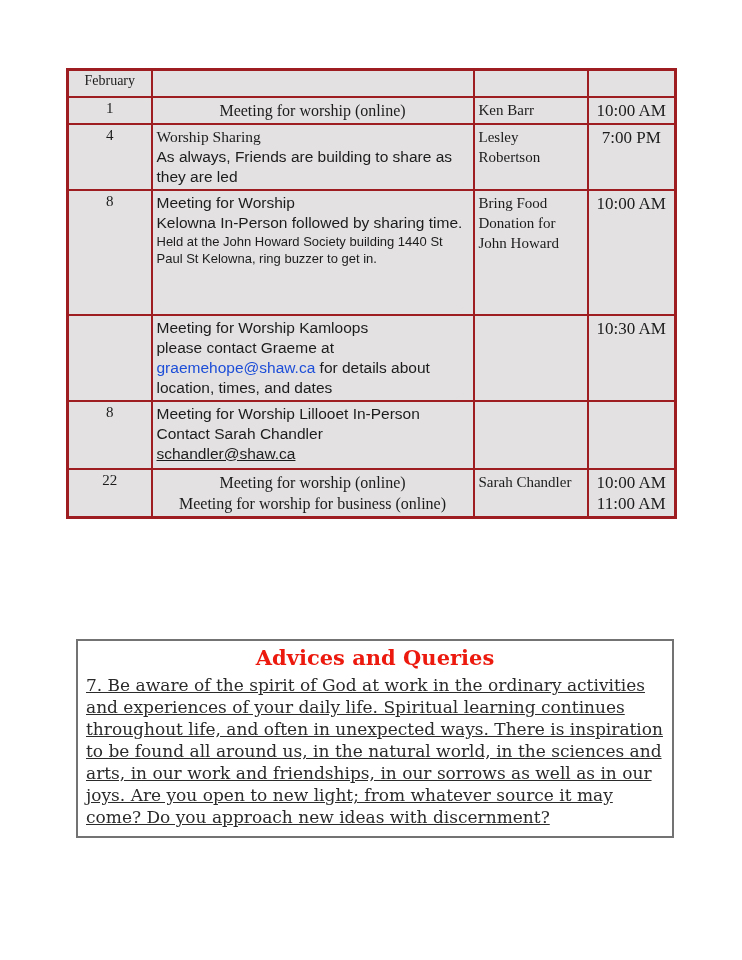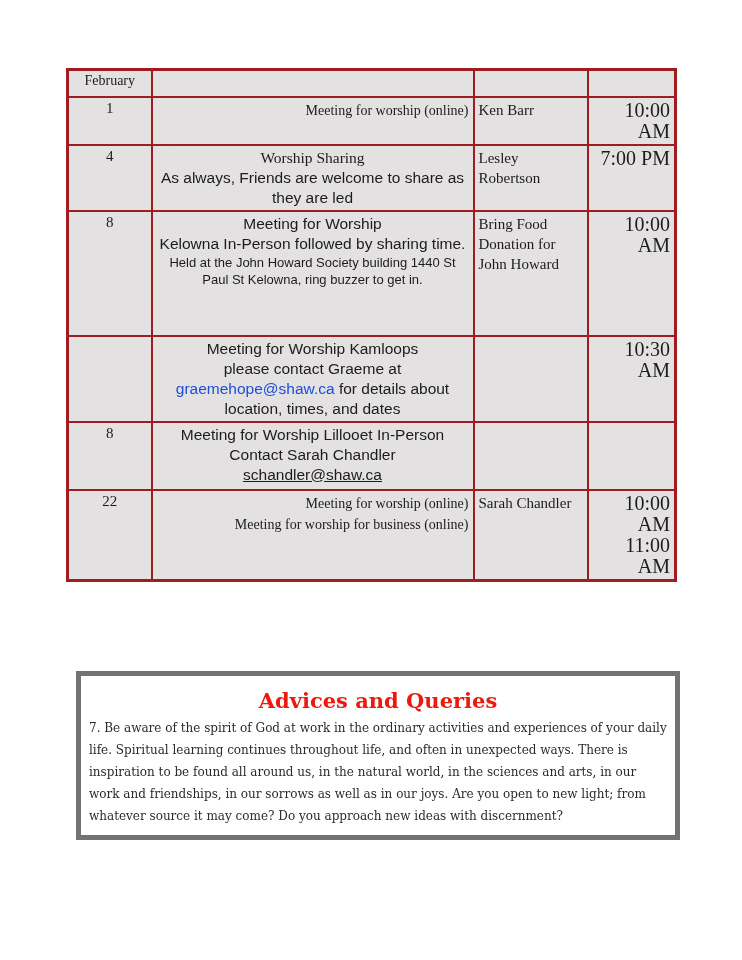--- a/index.html
+++ b/index.html
@@ -36,43 +36,43 @@
   .th-cal   { text-align:center; }
   .cal-title{ font-size:30px; font-weight:bold; color:#cc1111; line-height:34px; padding-top:4px; display:inline-block; }
   .th-open  { text-align:center; font-size:16px; padding-top:8px; line-height:21px; }
   .th-time  { text-align:center; font-size:16px; padding-top:8px; }
 
   .cell-date  { text-align:center; font-size:15px; }
   .cell-month { text-align:center; font-size:14px; padding-top:7px; }
   .cell-open  { text-align:left; font-size:15px; line-height:20px; }
   .op-left    { text-align:left; }
   .op-middle  { vertical-align:middle; }
-  .cell-time  { text-align:right; font-size:20px; line-height:21px; }
+  .cell-time  { text-align:center; font-size:17px; line-height:21px; }
 
-  .ev-left   { text-align:right; font-size:14px; line-height:21px;margin-left:10px; }
-  .ev-center { text-align:center;border-radius:31px; }
+  .ev-left   { text-align:center; font-size:16px; line-height:21px;margin-left:10px; }
+  .ev-center { text-align:left;border-radius:31px; }
   .serif-line{ font-family:"Liberation Serif", serif; font-size:15.5px; line-height:20px; }
   .sans-line { font-family:"Liberation Sans", sans-serif; font-size:15.5px; line-height:20px; }
   .sans-note { font-family:"Liberation Sans", sans-serif; font-size:13px; line-height:17px; }
   .email-blue { color:#1d4ed8; cursor:pointer; }
   .email-underline { text-decoration:underline; cursor:pointer; }
 
   
   .advices {
-    position:absolute; left:76px; top:671px; width:578px;
-    border:5px solid #737373; background:#ffffff;
-    padding:10px 8px 8px 8px;
+    position:absolute; left:76px; top:639px; width:578px;
+    border:2px solid #737373; background:#ffffff;
+    padding:2px 8px 8px 8px;
     font-family:"DejaVu Serif", serif;
   }
   .advices-title {
     margin:2px 0 3px 0; text-align:center;
     color:#ec1a0e; font-size:21px; font-weight:bold; line-height:26px;
   }
   .advices-text {
-    margin:0; font-size:12px; line-height:22px; color:#2b2b2b; text-align:left;
+    margin:0; font-size:17px; line-height:22px; color:#2b2b2b; text-align:left;text-decoration:underline;
   }
 </style>
 </head>
 <body>
 
 <div class="page">
 
   <table class="cal">
     <colgroup>
       <col class="c-date">
@@ -94,21 +94,21 @@
       <td class="cell-date">1</td>
       <td class="ev-left">Meeting for worship (online)</td>
       <td class="cell-open">Ken Barr</td>
       <td class="cell-time">10:00 AM</td>
     </tr>
 
     <tr class="h-r63">
       <td class="cell-date">4</td>
       <td class="ev-center">
         <div class="serif-line">Worship Sharing</div>
-        <div class="sans-line">As always, Friends are welcome to share as they are led</div>
+        <div class="sans-line">As always, Friends are building to share as they are led</div>
       </td>
       <td class="cell-open">Lesley Robertson</td>
       <td class="cell-time">7:00 PM</td>
     </tr>
 
     <tr class="h-r125">
       <td class="cell-date">8</td>
       <td class="ev-center">
         <div class="sans-line">Meeting for Worship</div>
         <div class="sans-line">Kelowna In-Person followed by sharing time.</div>

